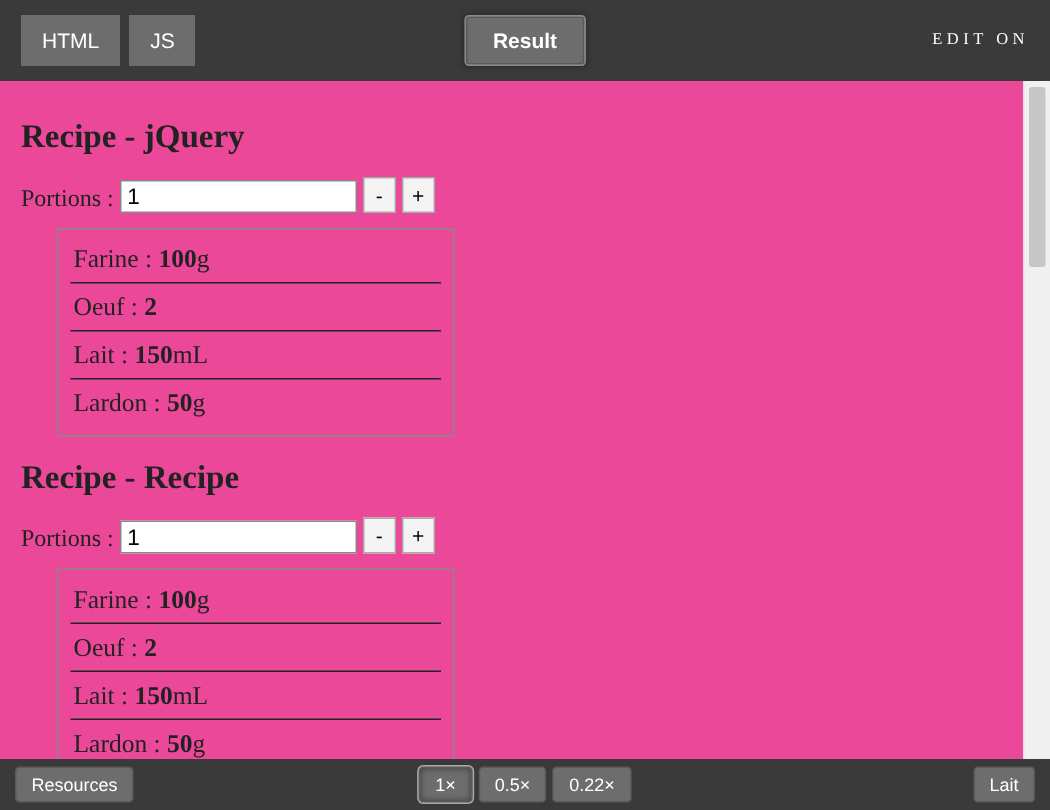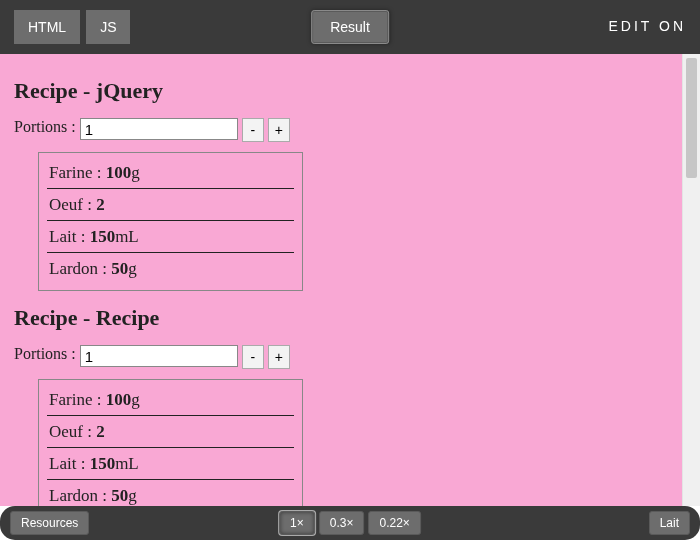--- a/index.html
+++ b/index.html
@@ -38,51 +38,51 @@
     left: 50%;
     transform: translateX(-50%);
     background: #6d6d6d;
     color: #fff;
     border: 1px solid #8a8a8a;
     border-radius: 3px;
     box-shadow: inset 0 0 0 1px #5a5a5a, 0 0 4px rgba(0,0,0,.4);
     height: 34px;
     padding: 0 18px;
     font-size: 14px;
-    font-weight: normal;
+    font-weight: bold;
     cursor: pointer;
   }
   .codepen-logo {
     margin-left: auto;
     text-align: right;
     color: #fff;
     font-family: "Helvetica Neue", Arial, sans-serif;
     line-height: 1;
   }
-  .codepen-logo .edit { font-size: 14px; letter-spacing: 3px; display:block; margin-bottom:2px;}
+  .codepen-logo .edit { font-size: 11px; letter-spacing: 3px; display:block; margin-bottom:2px;font-family:Liberation Serif, serif;}
   .codepen-logo .brand { font-size: 18px; letter-spacing: 2.5px; font-weight:300;}
   .codepen-logo .brand .box { display:inline-block; width:14px; height:14px; border:2px solid #fff; position:relative; top:1px; margin:0 1px;}
   .content-wrap {
     flex: 1;
     position: relative;
-    background: #f9a8d4;
+    background: #ec4899;
     display: flex;
     overflow: hidden;
   }
   .content {
     flex: 1;
     overflow: hidden;
     padding: 10px 14px 0 14px;
     font-family: "Times New Roman", Times, serif;
     color: #222;
   }
   .fake-scrollbar { width: 18px; background: #f0f0f0; border-left: 1px solid #e4e4e4; position:relative; }
   .fake-scrollbar .thumb { position:absolute; top:4px; left:3px; right:3px; height:120px; background:#c6c6c6; border-radius:2px;}
   h2.recipe-title { font-size: 22px; font-weight: bold; margin: 14px 0 14px 0;}
-  .portions-row { font-size: 16px; display:flex; align-items:flex-start; gap:4px; margin-bottom:10px;}
+  .portions-row { font-size: 16px; display:flex; align-items:flex-end; gap:4px; margin-bottom:10px;}
   .portions-row input {
     width: 158px; height: 22px; font-size:15px; padding:1px 4px;
     border:1px solid #888;
   }
   .stepper-btn {
     width: 22px; height: 24px; background:#f3f3f3;
     border:1px solid #aaa; font-size:14px; line-height:1;
     cursor:pointer; padding:0;
   }
   .ingredients {
@@ -98,21 +98,20 @@
   }
   .ingredients .row:last-child { border-bottom:none;font-family:Liberation Serif, serif; }
   .ingredients .qty { font-weight: bold; }
   .bottombar {
     background: #3a3a3a;
     height: 34px;
     display:flex;
     align-items:center;
     padding: 0 10px;
     gap:6px;
-    border-radius:15px;
   }
   .bottom-btn {
     background:#6d6d6d; color:#fff; border:1px solid #5a5a5a;
     border-radius:3px; height:24px; padding:0 10px; font-size:12px;
     cursor:pointer;
   }
   .zoom-group { position:absolute; left:50%; transform:translateX(-50%); display:flex; gap:4px;}
   .zoom-group .bottom-btn.active { box-shadow:0 0 0 1px #aaa, inset 0 0 4px rgba(0,0,0,.5);}
   .rerun { margin-left:auto;}
 </style>
@@ -162,17 +161,17 @@
   </div>
   <div class="fake-scrollbar">
     <div class="thumb"></div>
   </div>
 </div>
 
 <div class="bottombar" style="position:relative;">
   <button class="bottom-btn">Resources</button>
   <div class="zoom-group">
     <button class="bottom-btn active">1×</button>
-    <button class="bottom-btn">0.3×</button>
+    <button class="bottom-btn">0.5×</button>
     <button class="bottom-btn">0.22×</button>
   </div>
   <button class="bottom-btn rerun">Lait</button>
 </div>
 
 </body></html>

